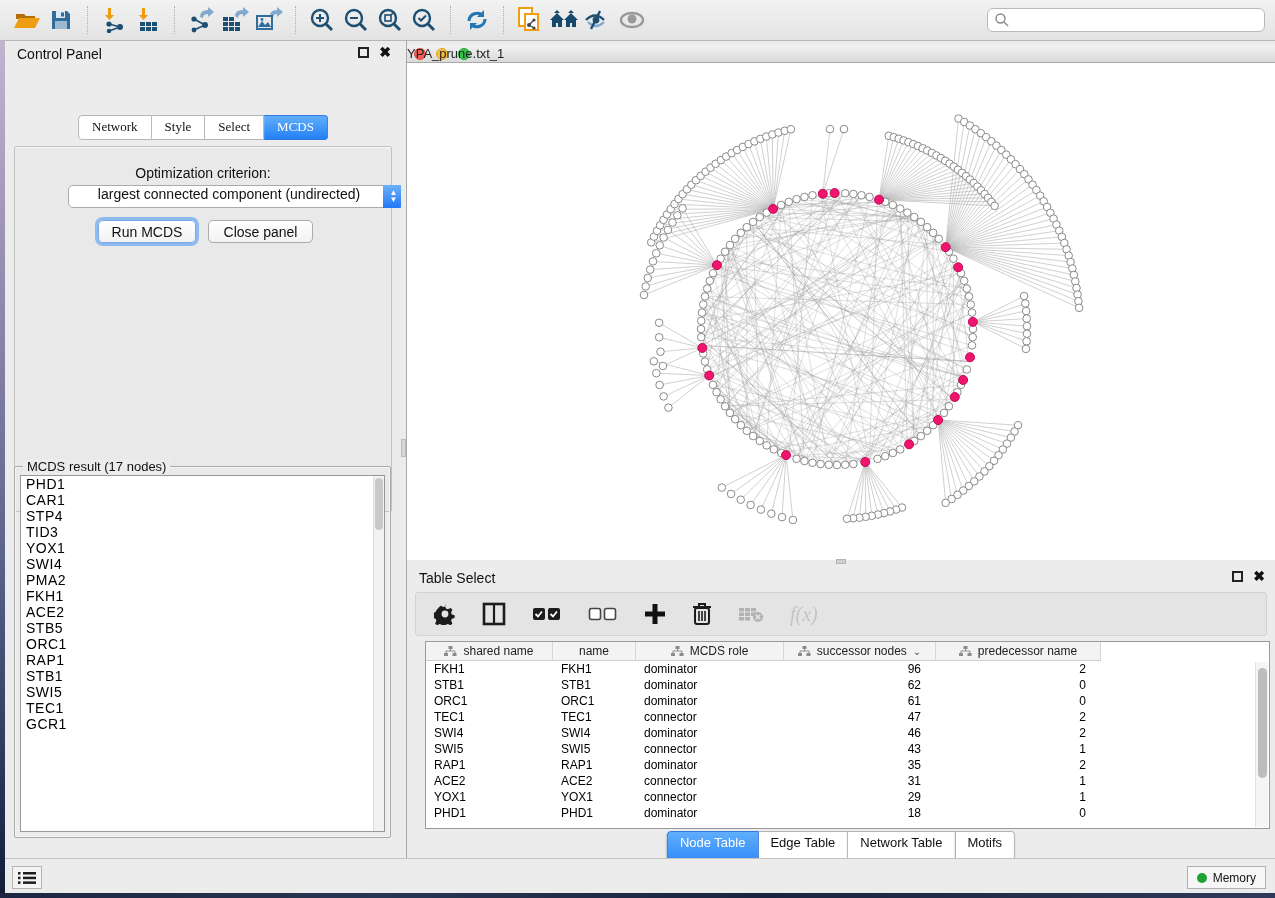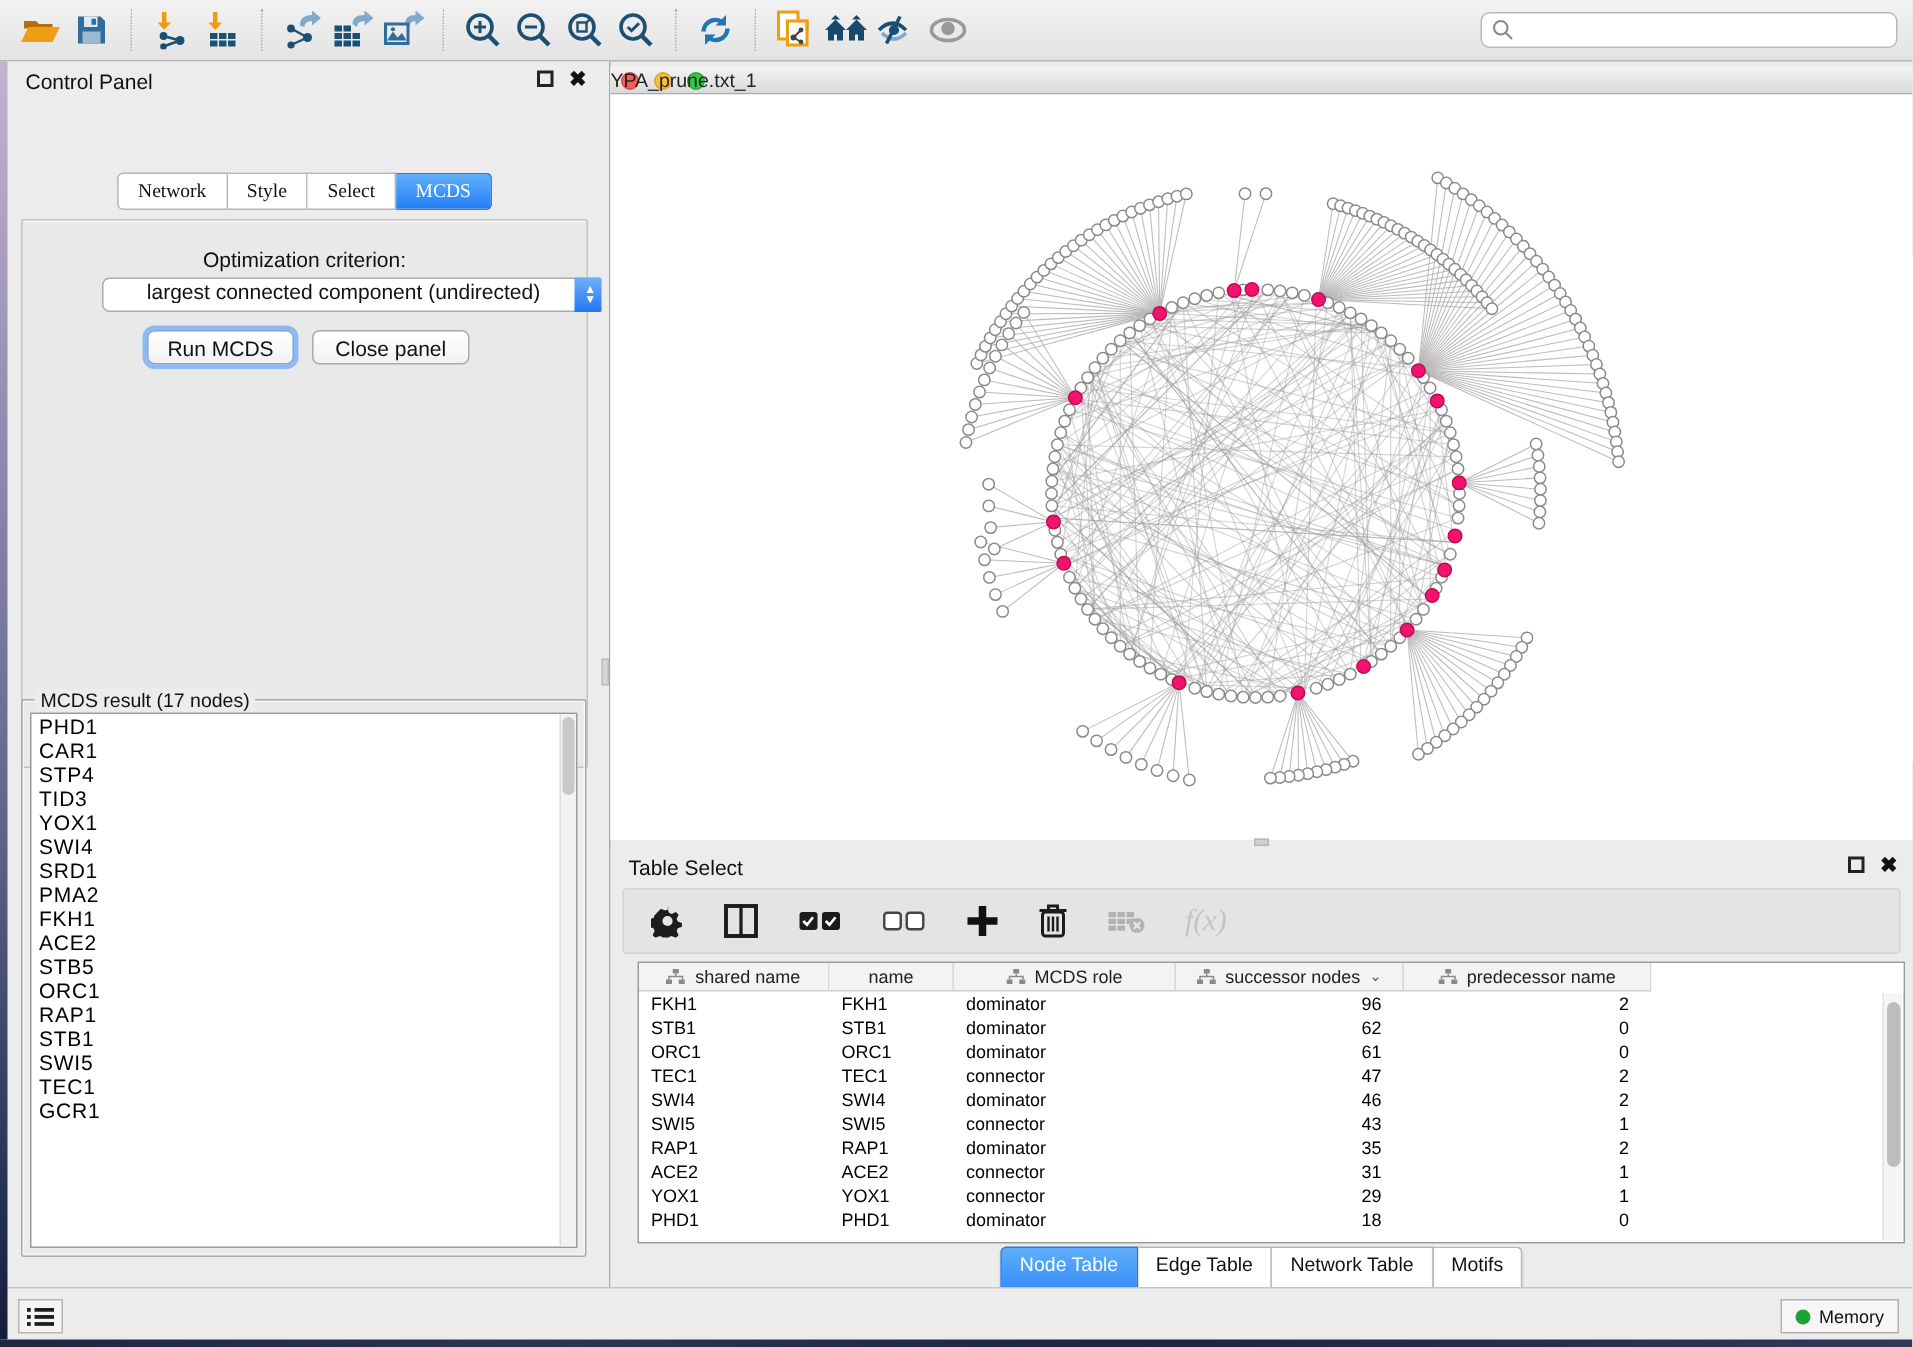--- a/index.html
+++ b/index.html
@@ -306,21 +306,20 @@
       <div class="mcds-list" id="mcds-list">
         <div class="mcds-scroll">
             <div class="mcds-thumb"></div>
           </div>
       <div class="mcds-item">PHD1</div>
           <div class="mcds-item">CAR1</div>
           <div class="mcds-item">STP4</div>
           <div class="mcds-item">TID3</div>
           <div class="mcds-item">YOX1</div>
           <div class="mcds-item">SWI4</div>
-          <div class="mcds-item">SRD1</div>
           <div class="mcds-item">PMA2</div>
           <div class="mcds-item">FKH1</div>
           <div class="mcds-item">ACE2</div>
           <div class="mcds-item">STB5</div>
           <div class="mcds-item">ORC1</div>
           <div class="mcds-item">RAP1</div>
           <div class="mcds-item">STB1</div>
           <div class="mcds-item">SWI5</div>
           <div class="mcds-item">TEC1</div>
           <div class="mcds-item">GCR1</div>

